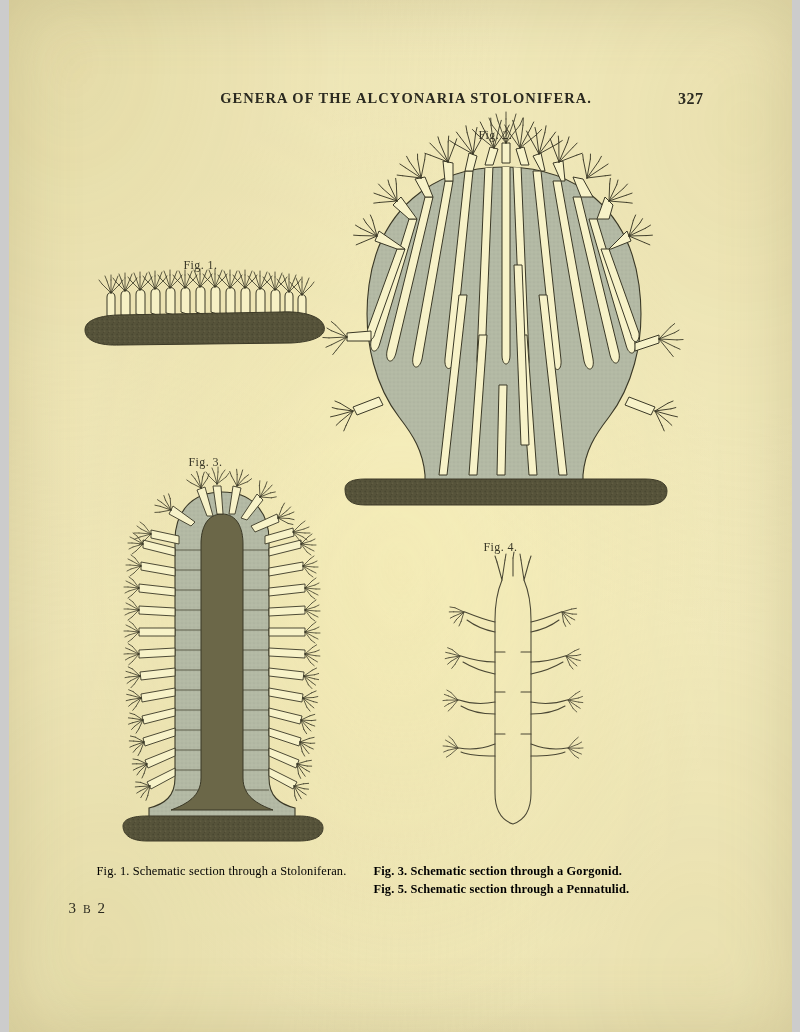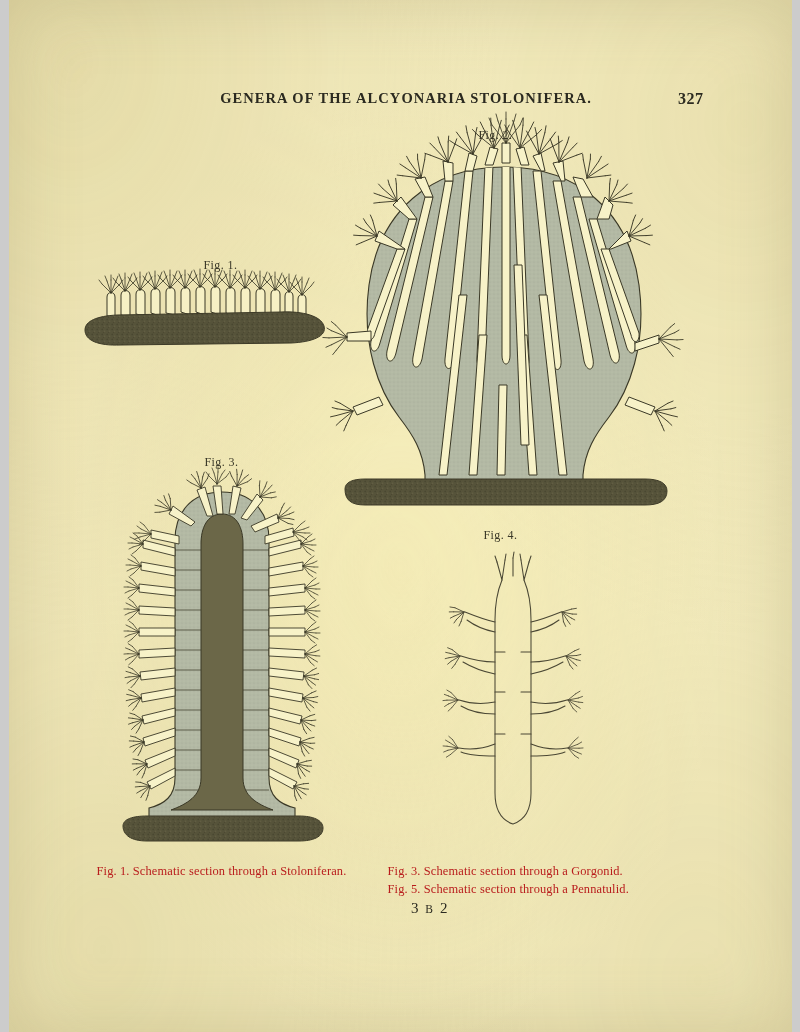--- a/index.html
+++ b/index.html
@@ -82,33 +82,32 @@
   
   .captions {
     position: absolute;
     left: 0;
     top: 862px;
     width: 800px;
     height: 50px;
   }
   .capcol { position: absolute; top: 0; }
   .capcol.left  { left: 88px; }
-  .capcol.right { left: 379px; }
+  .capcol.right { left: 365px; font-weight: bold; }
   .capline {
     font-size: 12.4px;
     line-height: 18px;
     letter-spacing: .15px;
     white-space: nowrap;
-    color: #b91c1c;
+    color: #000000;
   }
   .signature {
     position: absolute;
     top: 900px;
     left: 0; right: 0;
-    text-align: center;
     font-size: 15px;
     letter-spacing: 1.6px;
     padding-left: 60px;
   }
   .signature .sb { font-size: 11.5px; }
 </style>
 </head>
 <body>
 
 <div class="page">
@@ -272,21 +271,21 @@
         </g>
       </g>
 
       <g>
         <path d="M36 344 C36 337, 44 334, 56 334 L336 334 C350 334, 358 338, 358 346
                  C358 356, 350 360, 336 360 L56 360 C42 360, 36 355, 36 344 Z" fill="url(#baseTex)" stroke="#3e3b28" stroke-width="1"></path>
       </g>
     </svg>
   </div>
 
-  <div class="figlabel" style="left:175px; top:258px;margin-left:20px;">Fig. 1.</div>
+  <div class="figlabel" style="left:175px; top:258px;">Fig. 1.</div>
 
   <div class="fig" style="left:72px; top:278px;">
     <svg width="250" height="70" viewBox="0 0 250 70">
 
       <g stroke="#3a3826" stroke-width="1" fill="#f6f0c4">
         <path d="M26 38 L26 19 C26 13 34 13 34 19 L34 40 Z"></path>
         <path d="M40 37 L40 17 C40 11 49 11 49 17 L49 39 Z"></path>
         <path d="M55 36 L55 16 C55 10 64 10 64 16 L64 38 Z"></path>
         <path d="M70 35 L70 15 C70 9 79 9 79 15 L79 38 Z"></path>
         <path d="M85 35 L85 14 C85 8 94 8 94 14 L94 37 Z"></path>
@@ -360,21 +359,21 @@
         </g>
       </g>
 
       <g>
         <path d="M4 52 C4 43, 16 38, 36 37 L200 34 C222 33, 240 38, 243 48
                  C246 58, 232 64, 210 65 L40 67 C16 68, 4 62, 4 52 Z" fill="url(#baseTex)" stroke="#3e3b28" stroke-width="1"></path>
       </g>
     </svg>
   </div>
 
-  <div class="figlabel" style="left:196px; top:455px;">Fig. 3.</div>
+  <div class="figlabel" style="left:180px; top:455px;">Fig. 3.</div>
 
   <div class="fig" style="left:108px; top:478px;">
     <svg width="210" height="375" viewBox="0 0 210 375">
 
       <g>
         <path d="M105 14 C137 14, 152 36, 152 62 L152 300
                  C152 318, 162 326, 178 330 L178 340 L32 340 L32 330
                  C48 326, 58 318, 58 300 L58 62 C58 36, 73 14, 105 14 Z" fill="url(#coenTex)" stroke="#3a3826" stroke-width="1.1"></path>
       </g>
 
@@ -571,21 +570,21 @@
           </g>
       </g>
 
       <g>
         <path d="M6 348 C6 341, 16 338, 30 338 L182 338 C196 338, 206 342, 206 350
                  C206 359, 196 363, 182 363 L30 363 C14 363, 6 357, 6 348 Z" fill="url(#baseTex)" stroke="#3e3b28" stroke-width="1"></path>
       </g>
     </svg>
   </div>
 
-  <div class="figlabel" style="left:475px; top:528px;">Fig. 4.</div>
+  <div class="figlabel" style="left:475px; top:540px;">Fig. 4.</div>
 
   <div class="fig" style="left:430px; top:558px;">
     <svg width="150" height="290" viewBox="0 0 150 290">
       <g stroke="#4a4734" stroke-width="1.05" fill="none" stroke-linecap="round">
 
         <path d="M63 22 C58 34, 56 46, 56 62 L56 235 C56 252, 62 262, 74 266
                  C86 262, 92 252, 92 235 L92 62 C92 46, 90 34, 85 22"></path>
 
         <path d="M63 22 L58 4 M63 22 L66 2 M74 18 L74 0 M85 22 L82 2 M85 22 L90 4"></path>
         <path d="M58 4 L56 -2 M66 2 L67 -4 M74 0 L75 -6 M82 2 L81 -4 M90 4 L92 -2"></path>

